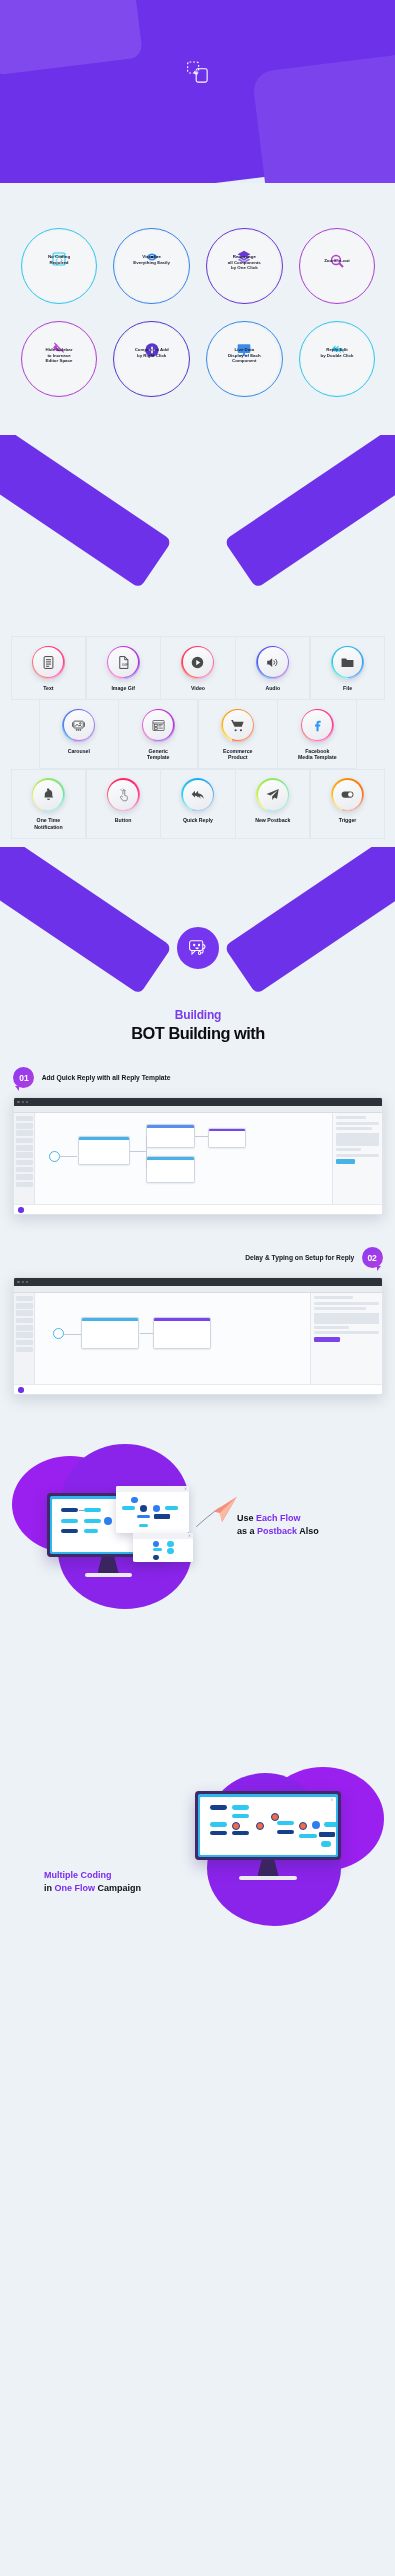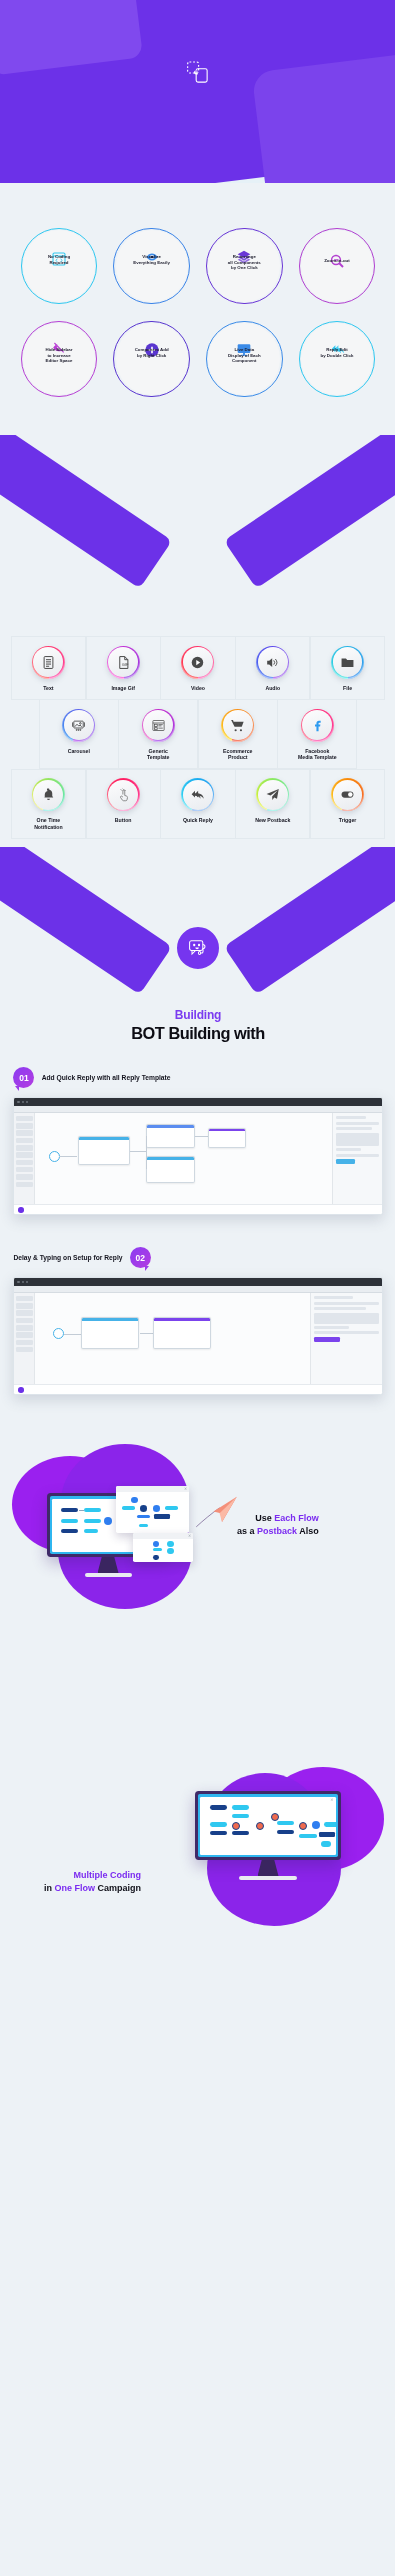--- a/index.html
+++ b/index.html
@@ -110,21 +110,21 @@
   .botbadge {
     position:absolute; left:50%; transform:translateX(-50%);
     width:46px; height:46px; border-radius:50%;
     background:#7635ef; border:2.4px solid #edf2f6;
     display:flex; align-items:center; justify-content:center; z-index:9;
   }
 
   
   .step { padding:0 13.4px; }
   .step-head { display:flex; align-items:center; gap:7.3px; margin-bottom:8.5px; }
-  .step-head.rtl { justify-content:flex-start; }
+  .step-head.rtl { justify-content:flex-end; }
   .badge {
     width:21px; height:21px; border-radius:50%;
     background:linear-gradient(135deg,#8b3cf2,#b33ce0);
     color:#fff; font-size:8.5px; font-weight:bold;
     display:flex; align-items:center; justify-content:center;
     position:relative;
   }
   .badge::after {
     content:""; position:absolute; bottom:-2.4px; left:1.8px;
     border-left:4.9px solid transparent; border-right:0 solid transparent;
@@ -166,21 +166,21 @@
   }
   .monitor { position:absolute; }
   .mon-frame {
     background:#3f2a68; border-radius:3.7px; padding:3px;
     box-shadow:0 6px 15px rgba(60,30,120,.3);
   }
   .mon-screen { background:#2fb6f0; border-radius:1.8px; padding:2.4px; }
   .mon-win { background:#fff; border-radius:1.2px; height:100%; position:relative; overflow:hidden; }
   .mon-stand { width:21px; height:16px; background:#3a2560; margin:0 auto; clip-path:polygon(20% 0,80% 0,100% 100%,0 100%); }
   .mon-base { width:47px; height:4.3px; background:#e9ecf1; border-radius:2.4px; margin:0 auto; }
-  .promo-text { position:absolute; font-size:9px; font-weight:bold; color:#101019; line-height:1.45;text-align:right; }
+  .promo-text { position:absolute; font-size:9px; font-weight:bold; color:#101019; line-height:1.45; }
   .hl { color:#7b2cf0; }
   .pwin {
     position:absolute; background:#fff; border-radius:1.8px;
     box-shadow:0 3.7px 9.7px rgba(50,40,90,.22); overflow:hidden;
   }
   .pwin-bar { height:5.5px; background:#f0f2f5; display:flex; justify-content:flex-end; align-items:center; padding-right:1.8px; }
   .plane { position:absolute; }
 </style>
 </head>
 <body>

